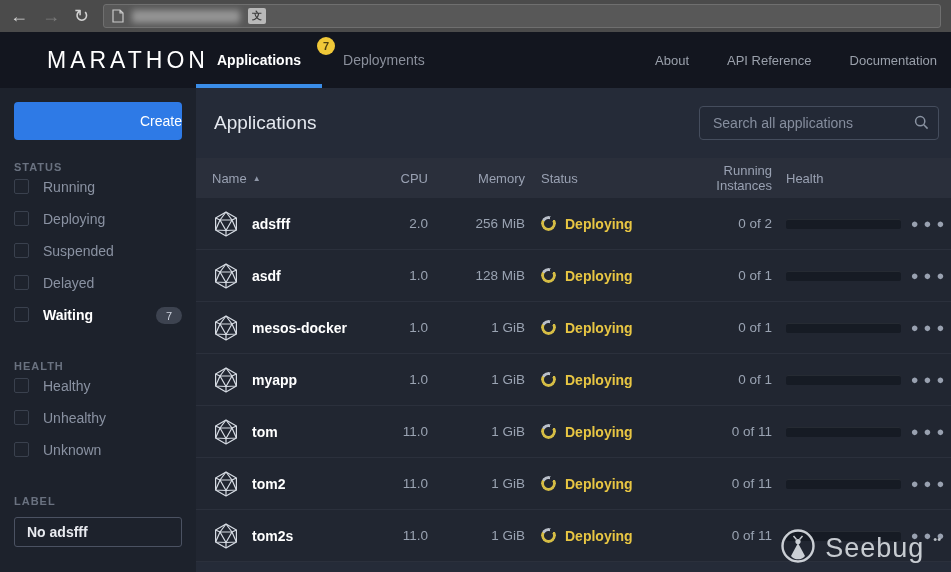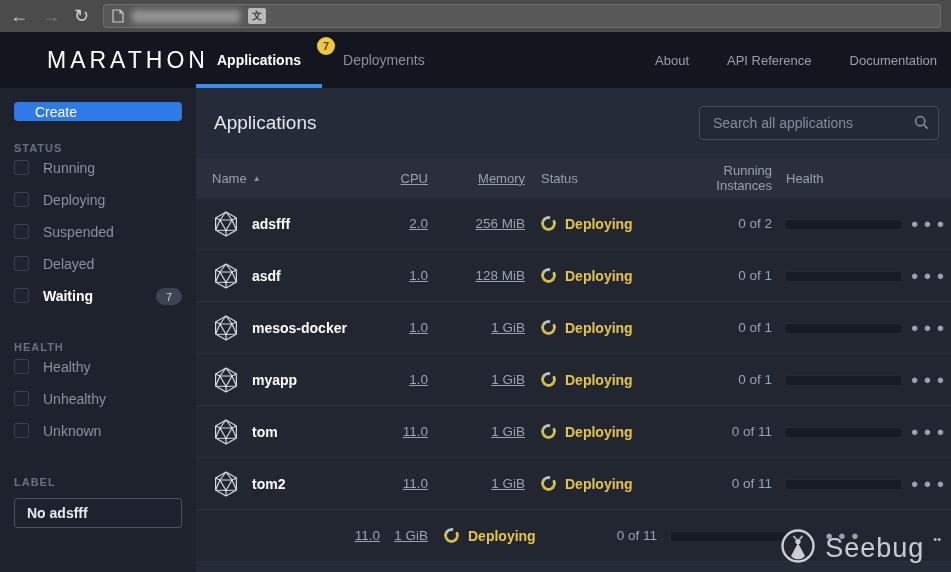--- a/index.html
+++ b/index.html
@@ -35,22 +35,22 @@
                background:#f0c838; color:#4c3f10; font-size:11px; font-weight:bold;
                display:flex; align-items:center; justify-content:center; }
   .nav-links { margin-left:auto; display:flex; align-items:center; gap:38px; padding-right:14px; }
   .nav-link { color:#9aa0ab; font-size:13px; cursor:pointer; }
 
   
   .body { display:flex; height:484px; }
 
   
   .sidebar { width:196px; background:#1d222c; padding:14px 12px 0 14px; flex-shrink:0; }
-  .create-btn { display:block; width:168px; height:19px; background:#2e7ae6; border:none; border-radius:4px;
-                color:#fff; font-size:14px; text-align:left; padding-left:21px; cursor:pointer;
+  .create-btn { display:block; width:168px; height:38px; background:#2e7ae6; border:none; border-radius:4px;
+                color:#fff; font-size:14px; text-align:right; padding-left:21px; cursor:pointer;
                 font-family:inherit; }
   .side-title { margin-top:21px; font-size:11px; font-weight:bold; letter-spacing:1px; color:#6a7280; }
   .filter-list { margin-top:6px; }
   .filter { height:32px; display:flex; align-items:flex-start; cursor:pointer; }
   .cbox { width:15px; height:15px; border:1px solid #3a414e; background:#1e232d; border-radius:2px;
           margin-right:14px; flex-shrink:0; }
   .filter-label { font-size:14px; color:#8a92a2; }
   .filter.active .filter-label { color:#ffffff; font-weight:bold; }
   .count-pill { margin-left:auto; margin-right:2px; min-width:26px; height:17px; padding:0 8px;
                 background:#3d4350; border-radius:9px; color:#ced3de; font-size:11px;
@@ -66,21 +66,21 @@
   .search-wrap { margin-left:auto; position:relative; }
   .search-input { width:240px; height:34px; background:#232936; border:1px solid #454d5d; border-radius:4px;
                   color:#aeb5c2; font-size:14px; padding:0 34px 0 13px; font-family:inherit; }
   .search-input::placeholder { color:#868e9e; }
   .search-ico { position:absolute; right:10px; top:9px; }
 
   
   .grid { display:grid; grid-template-columns:194px 48px 97px 130px 115px 126px 45px; align-items:center; }
   .thead { height:40px; background:#2a2f3b; color:#99a1b2; font-size:13px; }
   .cell-name { padding-left:16px; display:flex; align-items:center; }
-  .cell-num { text-align:right; padding-right:10px;text-decoration:underline; }
+  .cell-num { text-align:right; padding-right:10px; }
   .cell-inst { text-align:right; padding-right:8px; }
   .cell-status { padding-left:6px; display:flex; align-items:center; }
   .cell-health { padding-left:6px; }
   .sort-arrow { font-size:8px; margin-left:6px; color:#8f97a8; }
   .trow { height:52px; border-bottom:1px solid #2b303c; background:#212631; color:#9aa3b2;
           font-size:13.5px; cursor:pointer; }
   .app-ico { margin-right:12px; display:flex; }
   .app-name { color:#ffffff; font-weight:bold; font-size:14px; }
   .spinner { width:15px; height:15px; border-radius:50%; margin-right:9px; flex-shrink:0;
              background:conic-gradient(#b9bfc9 0 18deg, transparent 18deg 58deg,
@@ -361,20 +361,30 @@
       <span class="status-text">Deploying</span>
     </div>
     <div class="cell-inst">0 of 11</div>
     <div class="cell-health">
               <div class="health-bar"></div>
             </div>
     <div class="dots">● ● ●</div>
   </div>
 
   <div class="grid trow">
+    <div class="cell-name">
+      <span class="app-ico">
+        <svg width="28" height="28" viewBox="0 0 28 28" fill="none" stroke="#d7dce4" stroke-width="1.2" stroke-linejoin="round">
+          <polygon points="14,2 24.4,8 24.4,20 14,26 3.6,20 3.6,8"></polygon>
+          <polygon points="8,10 20,10 14,20.5"></polygon>
+          <path d="M14,2 L8,10 M14,2 L20,10 M24.4,8 L20,10 M24.4,20 L20,10 M24.4,20 L14,20.5 M14,26 L14,20.5 M3.6,20 L14,20.5 M3.6,20 L8,10 M3.6,8 L8,10"></path>
+        </svg>
+      </span>
+      <span class="app-name">tom2s</span>
+    </div>
     <div class="cell-num">11.0</div>
     <div class="cell-num">1 GiB</div>
     <div class="cell-status">
       <span class="spinner"></span>
       <span class="status-text">Deploying</span>
     </div>
     <div class="cell-inst">0 of 11</div>
     <div class="cell-health">
               <div class="health-bar"></div>
             </div>

